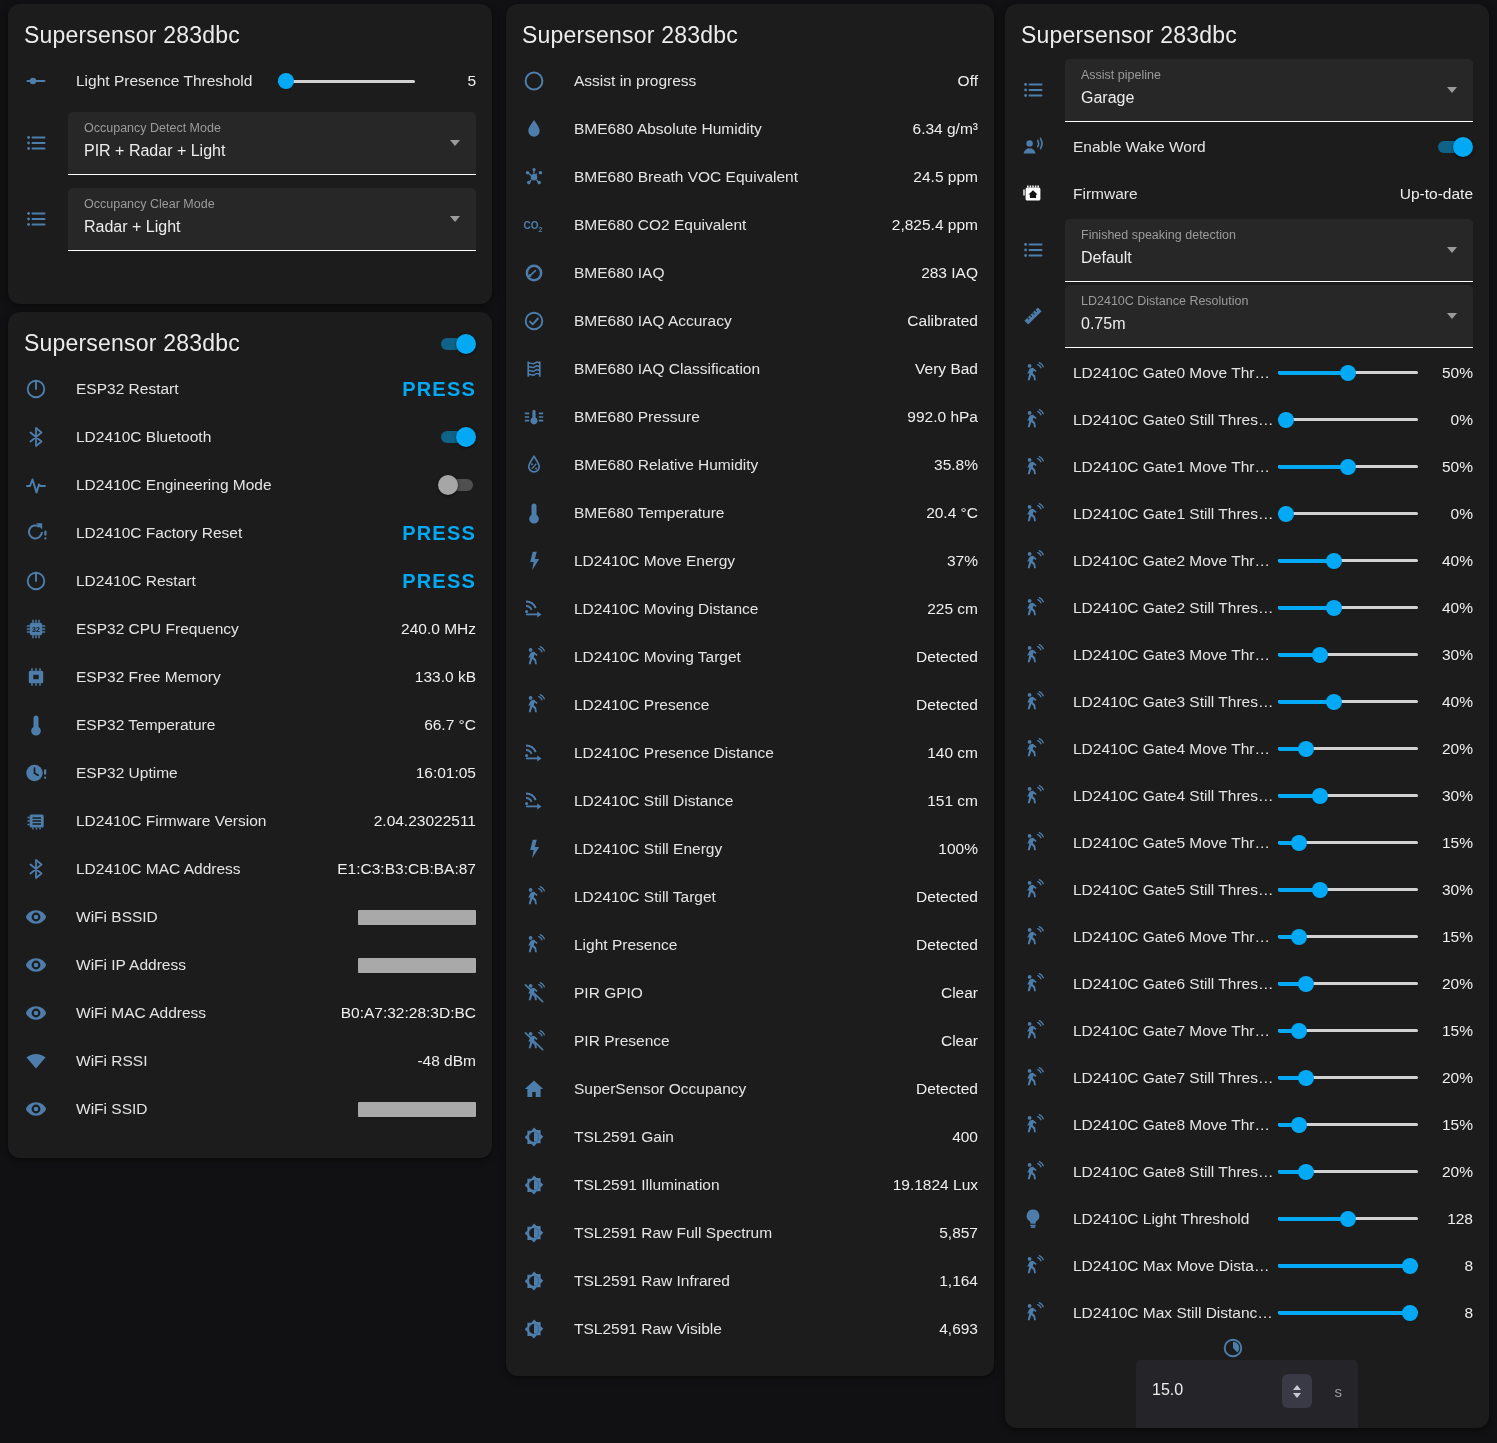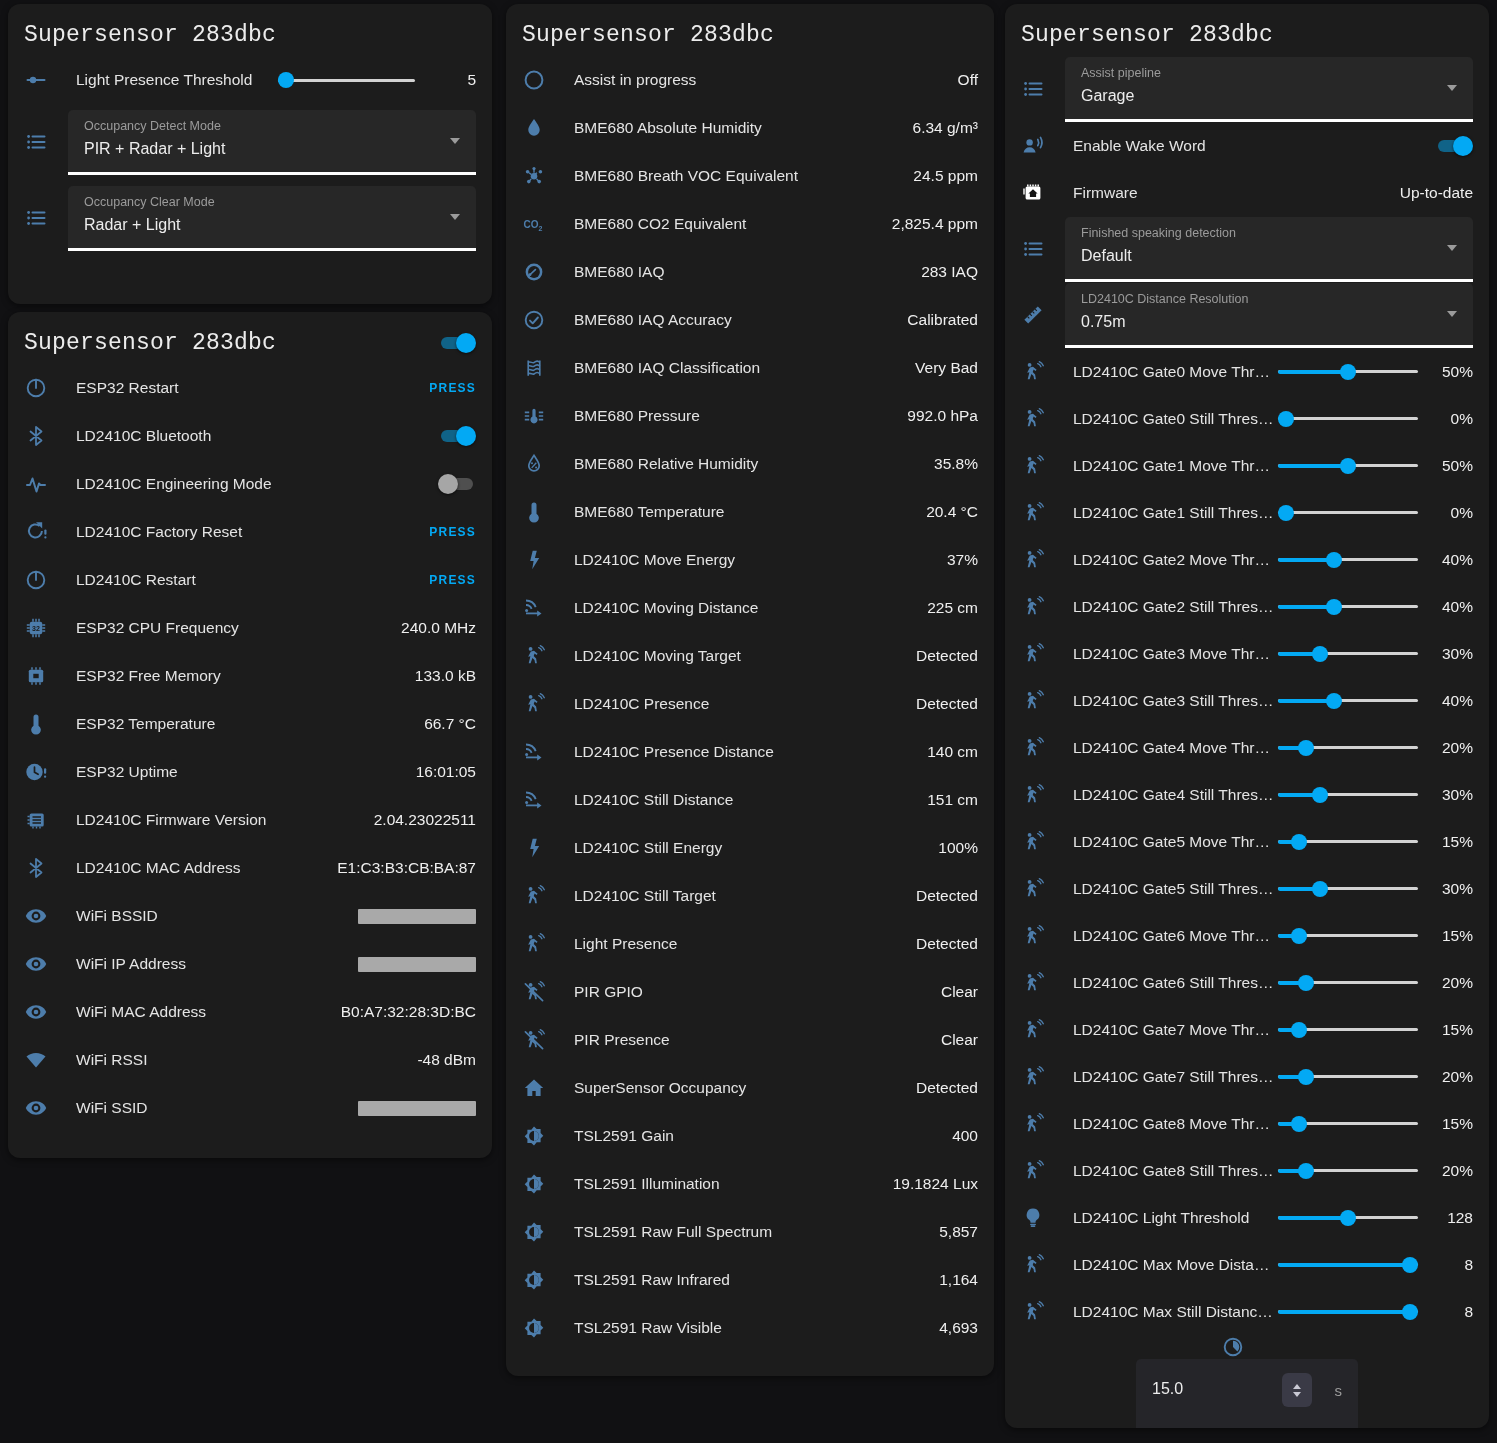--- a/index.html
+++ b/index.html
@@ -17,29 +17,29 @@
     border-radius:12px;
     box-shadow:0 2px 6px rgba(0,0,0,.5);
     overflow:hidden;
   }
   #card1{left:8px;top:4px;width:484px;height:300px;}
   #card2{left:8px;top:312px;width:484px;height:846px;}
   #card3{left:506px;top:4px;width:488px;height:1372px;}
   #card4{left:1005px;top:4px;width:484px;height:1424px;}
 
   .card-title-row{display:flex;align-items:center;justify-content:space-between;padding:18px 16px 8px;}
-  .card-title{margin:0;font-size:23px;font-weight:400;color:#ececec;letter-spacing:.2px;font-family:Liberation Mono, monospace;}
+  .card-title{margin:0;font-size:23px;font-weight:400;color:#ececec;letter-spacing:.2px;}
 
   .row{display:flex;align-items:center;height:48px;padding:0 16px;}
   #card4 .row{height:47px;}
   .row .icon{flex:0 0 24px;width:24px;height:24px;margin-right:28px;color:var(--icon,#4d7dab);}
   .row .icon svg{width:24px;height:24px;display:block;}
   .label{font-size:15.5px;color:#e4e4e4;flex:1;white-space:nowrap;overflow:hidden;}
   .value{font-size:15.5px;color:#efefef;text-align:right;white-space:nowrap;margin-left:12px;}
-  .press{color:var(--accent,#03a9f4);font-size:12px;font-weight:700;letter-spacing:1.2px;margin-left:12px;}
+  .press{color:var(--accent,#03a9f4);font-size:20px;font-weight:700;letter-spacing:1.2px;margin-left:12px;}
 
   
   .switch{position:relative;width:38px;height:20px;flex:0 0 38px;margin-left:12px;cursor:pointer;}
   .sw-track{position:absolute;left:3px;top:4px;width:32px;height:12px;border-radius:7px;background:#4f4f4f;}
   .switch.on .sw-track{background:rgba(3,169,244,.5);}
   .sw-thumb{position:absolute;left:0;top:0;width:20px;height:20px;border-radius:50%;background:#a6a6a6;box-shadow:0 1px 3px rgba(0,0,0,.6);}
   .switch.on .sw-thumb{left:18px;background:var(--accent,#03a9f4);}
 
   
   .slider-row .label{flex:0 0 202px;}
@@ -48,21 +48,21 @@
   #card4 .slider{width:140px;flex:0 0 140px;}
   .sl-track{position:absolute;left:0;right:0;top:7.5px;height:3px;border-radius:2px;background:var(--track,#d2d2d2);}
   .sl-fill{position:absolute;left:0;top:7px;height:4px;border-radius:2px;background:var(--accent,#03a9f4);width:var(--p,0%);}
   .sl-thumb{position:absolute;top:1px;width:16px;height:16px;border-radius:50%;background:var(--accent,#03a9f4);
     left:clamp(0px, calc(var(--p,0%) - 8px), calc(100% - 16px));}
   .svalue{flex:1;}
 
   
   .select-row{height:76px !important;}
   #card4 .select-row{height:66px !important;}
-  .selectbox{position:relative;flex:1;height:62px;margin-left:-8px;background:#272727;border-radius:5px 5px 0 0;border-bottom:3px solid #ffffff;cursor:pointer;}
+  .selectbox{position:relative;flex:1;height:62px;margin-left:-8px;background:#272727;border-radius:5px 5px 0 0;border-bottom:1px solid #ffffff;cursor:pointer;}
   .flabel{position:absolute;left:16px;top:9px;font-size:12.5px;color:var(--secondary_text,#9b9b9b);}
   .sval{position:absolute;left:16px;top:30px;font-size:16px;color:#ededed;}
   .caret{position:absolute;right:16px;top:28px;width:0;height:0;border-left:5.5px solid transparent;border-right:5.5px solid transparent;border-top:6px solid #9b9b9b;}
 
   
   .number-row{height:78px !important;flex-direction:column;}
   .numbox{position:relative;flex:0 0 222px;width:222px;height:62px;background:#252529;border-radius:5px 5px 0 0;border-bottom:1px solid #dadada;}
   .nval{position:absolute;left:16px;top:21px;font-size:16px;color:#ededed;text-align:right;}
   .stepper{position:absolute;right:46px;top:14px;width:30px;height:34px;background:#3a3a46;border-radius:6px;display:flex;flex-direction:column;align-items:center;justify-content:center;gap:3px;cursor:pointer;}
   .chev-up{width:0;height:0;border-left:4.5px solid transparent;border-right:4.5px solid transparent;border-bottom:5px solid #c9c9d4;}

